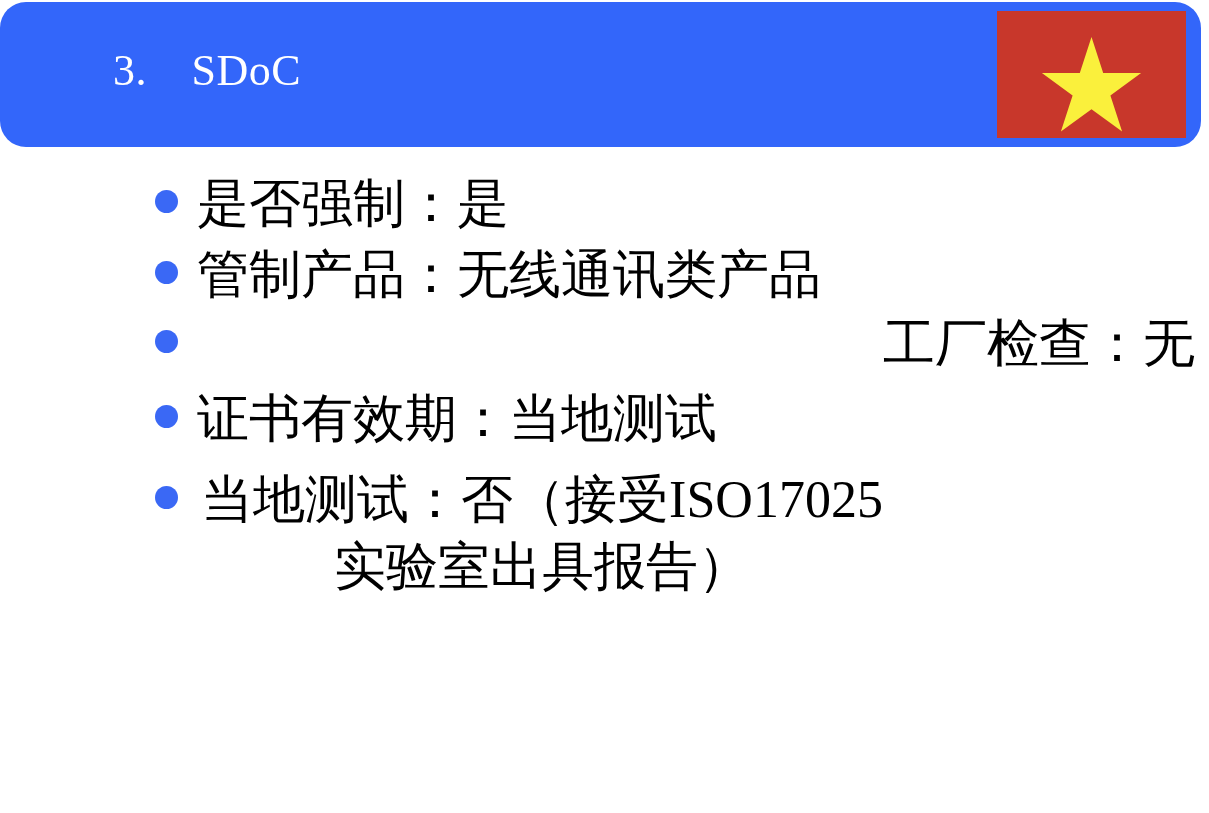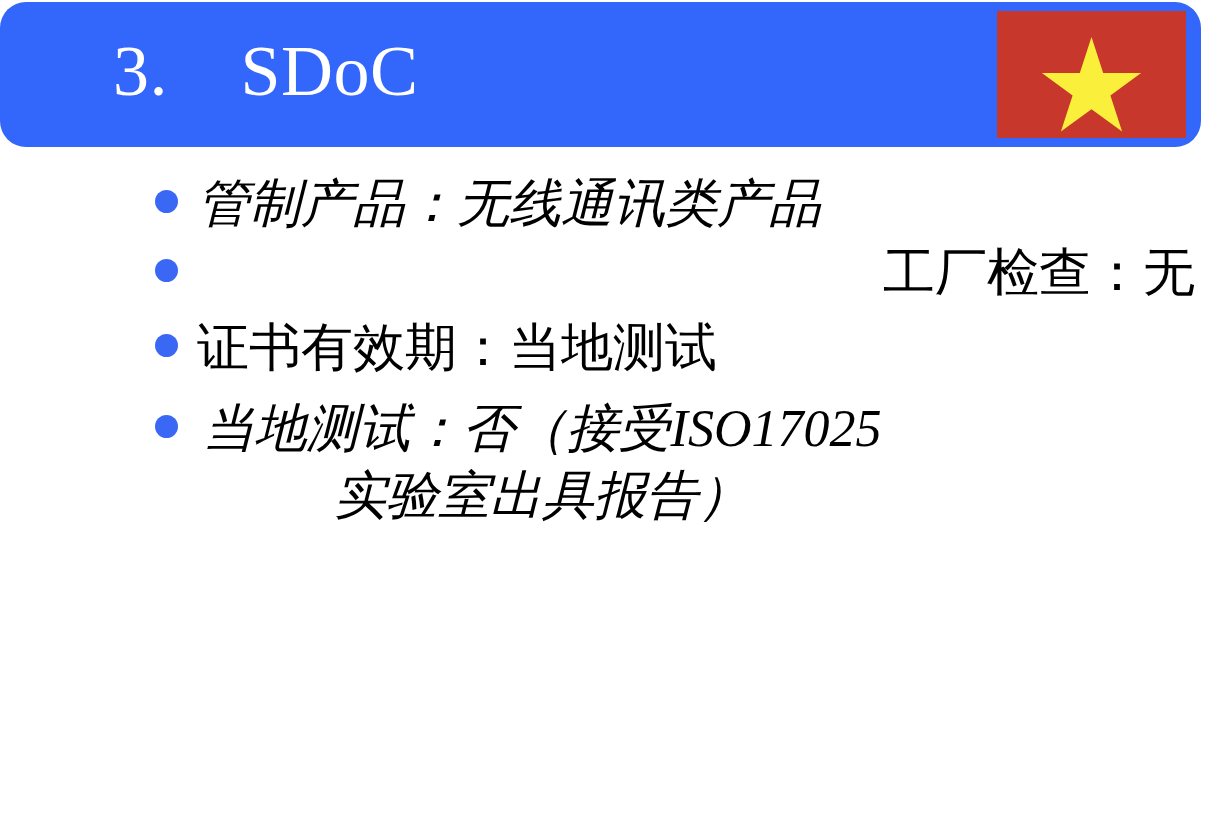--- a/index.html
+++ b/index.html
@@ -31,21 +31,21 @@
     height: 145px;
     background: #3366fa;
     border-radius: 26px;
     box-sizing: border-box;
   }
 
   #title-text {
     position: absolute;
     left: 113px;
     top: 30px;
-    font-size: 72px;
+    font-size: 44px;
     line-height: 78px;
     color: #ffffff;
     font-family: "Liberation Serif", "DejaVu Serif", serif;
     white-space: pre;
     letter-spacing: 0.5px;
   }
 
   
   #flag {
     position: absolute;
@@ -97,41 +97,45 @@
   }
 
   
   .row-0 { margin-bottom: 4px; }
   .row-1 { margin-bottom: 2px; }
   .row-2 { margin-bottom: 8px; text-align: right; }
   .row-3 { margin-bottom: 14px; }
   .row-4 { margin-bottom: 0px; }
 
   .row-1 .bullet-text,
-  .row-4 .bullet-text { max-width: 640px; font-style: italic; }
+  .row-4 .bullet-text { max-width: 640px; }
   .row-4 .bullet-text { max-width: 690px; text-align: center; }
 </style>
 </head>
 <body>
 
 <div id="slide">
 
   <div id="title-bar">
     <div id="title-text">3. SDoC</div>
   </div>
 
   <div id="flag">
     <svg viewBox="0 0 189 127" xmlns="http://www.w3.org/2000/svg">
       <rect x="0" y="0" width="189" height="127" fill="#c8372b"></rect>
       <polygon fill="#faf03c" points="94.5,26 106.2,62.1 144.1,62.1 113.4,84.4 125.1,120.5 94.5,98.2 63.9,120.5 75.6,84.4 44.9,62.1 82.8,62.1"></polygon>
     </svg>
   </div>
 
   <div id="bullet-list">
 
+    <div class="bullet-row row-0">
+      <span class="bullet-dot"></span>
+      <span class="bullet-text">是否强制：是</span>
+    </div>
 
     <div class="bullet-row row-1">
       <span class="bullet-dot"></span>
       <span class="bullet-text">管制产品：无线通讯类产品</span>
     </div>
 
     <div class="bullet-row row-2">
       <span class="bullet-dot"></span>
       <span class="bullet-text">工厂检查：无</span>
     </div>

